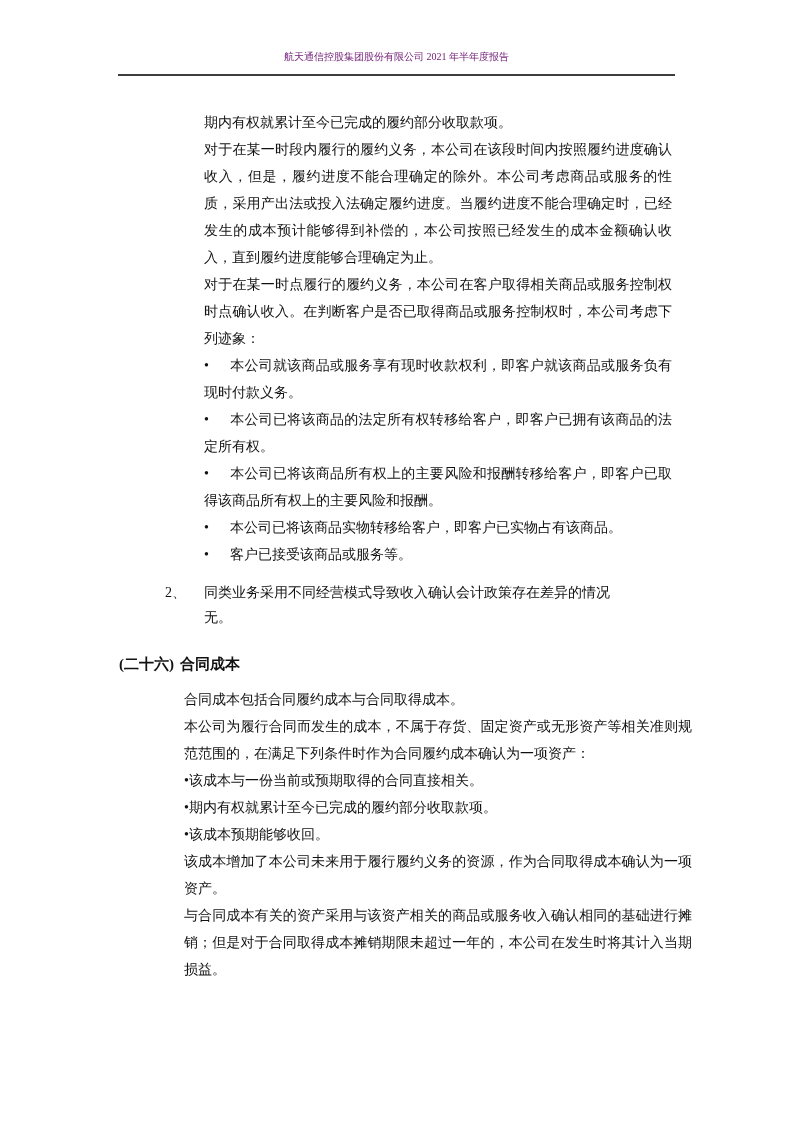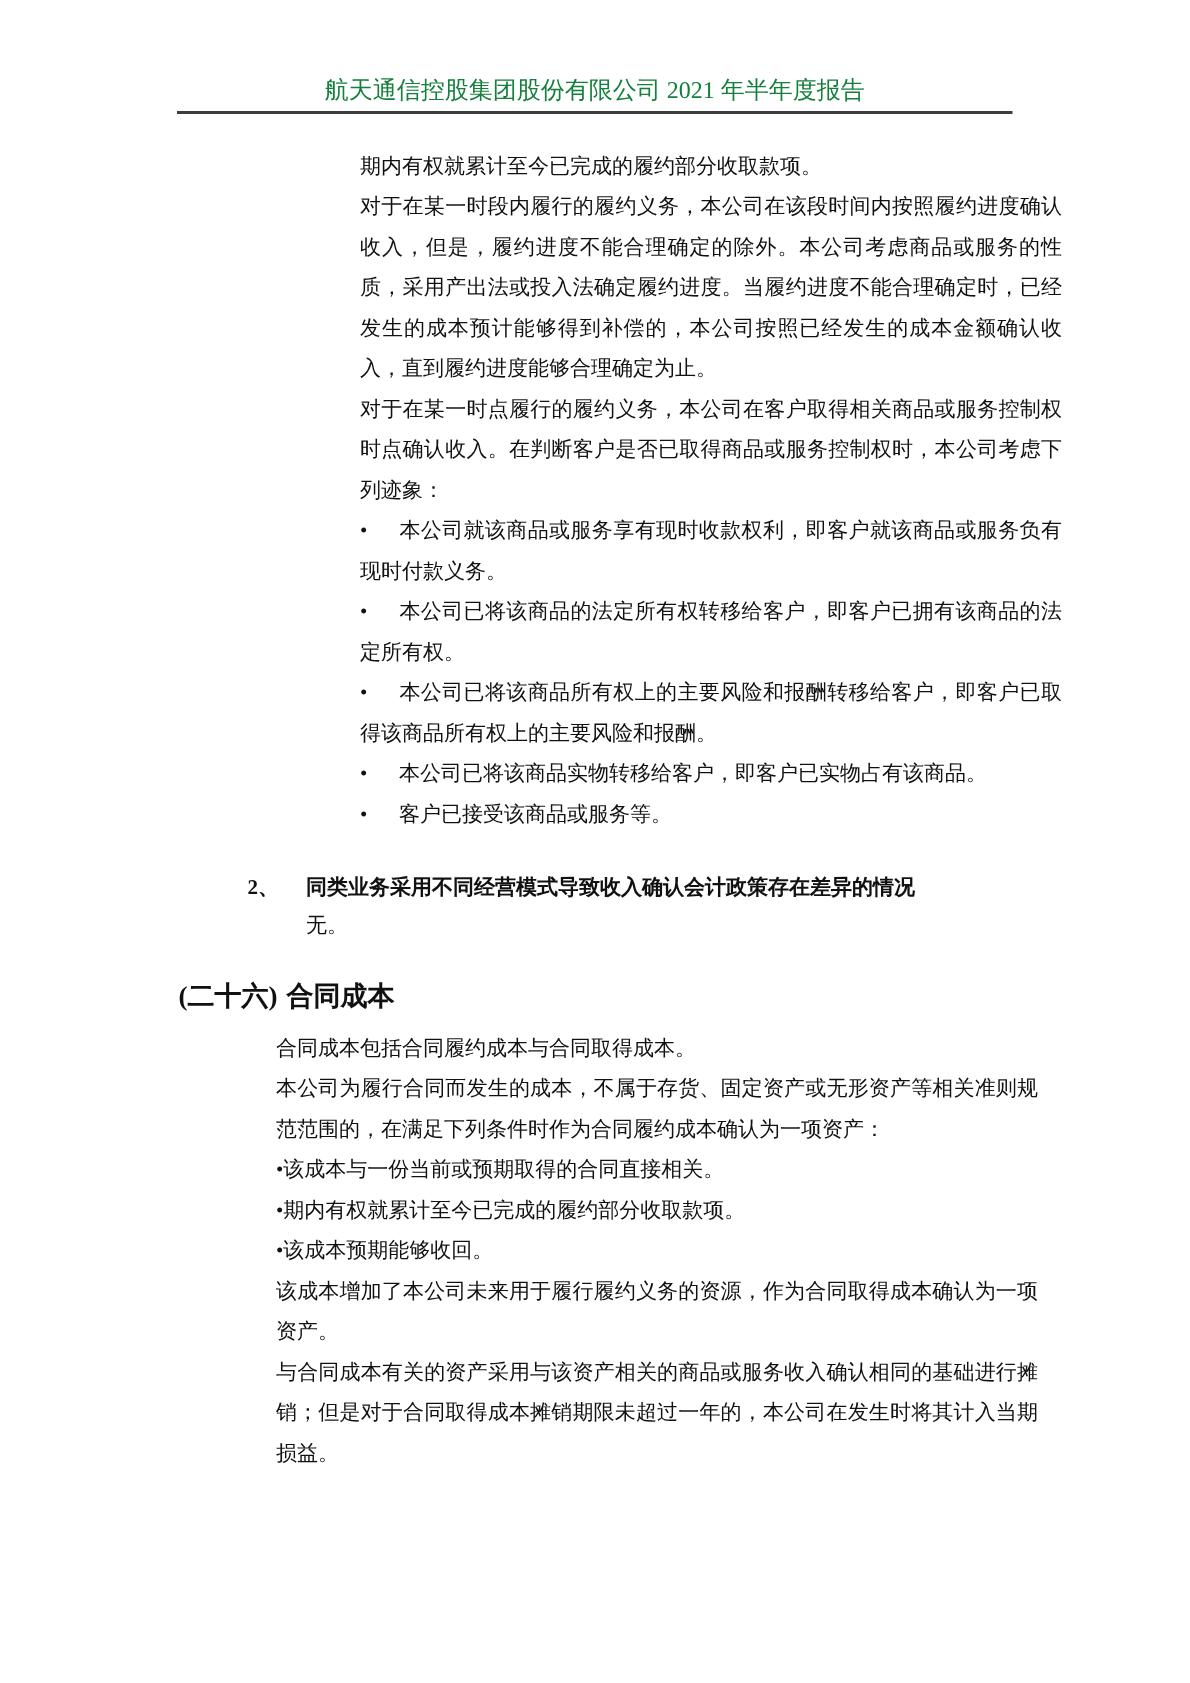--- a/index.html
+++ b/index.html
@@ -8,46 +8,46 @@
     width:793px; height:1122px;
     background:#ffffff;
     font-family:"Liberation Serif","DejaVu Serif",serif;
     color:#111111;
     overflow:hidden;
   }
   
   .hdr {
     position:absolute; top:50px; left:118px; width:557px;
     text-align:center;
-    font-size:16px; color:#15803d;
+    font-size:10px; color:#701a75;
     padding-bottom:1px;
   }
   .hdr-rule {
     position:absolute; top:74px; left:118px; width:557px;
     height:2px; background:#3d3d3d;
   }
   
   .tb { position:absolute; font-size:14px; line-height:27px; text-align:justify; }
   .tb p { margin:0; }
-  .sec1 { top:98px;  left:204px; width:468px;margin-left:36px; }
+  .sec1 { top:109px;  left:204px; width:468px; }
   .sec26{ top:686px; left:184px; width:508px; }
   .bullet-marker { display:inline-block; width:26px; }
   
   .h2line {
     position:absolute; top:579px; left:165px; width:520px;
-    font-size:14px; font-weight:bold; line-height:27px;
+    font-size:14px; font-weight:normal; line-height:27px;
   }
   .h2num { display:inline-block; width:39px; }
   .h2body {
     position:absolute; top:604px; left:204px;
     font-size:14px; line-height:27px;
   }
   .h26 {
     position:absolute; top:651px; left:119px;
-    font-size:18px; font-weight:bold; line-height:27px;
+    font-size:15px; font-weight:bold; line-height:27px;
   }
   .h26 .gap { display:inline-block; width:6px; }
   
   .pagenum {
     position:absolute; top:1066px; left:0; width:100%;
     text-align:center;
     font-family:"Liberation Sans","DejaVu Sans",sans-serif;
     font-size:12px; color:#222222;
   }
 </style>

